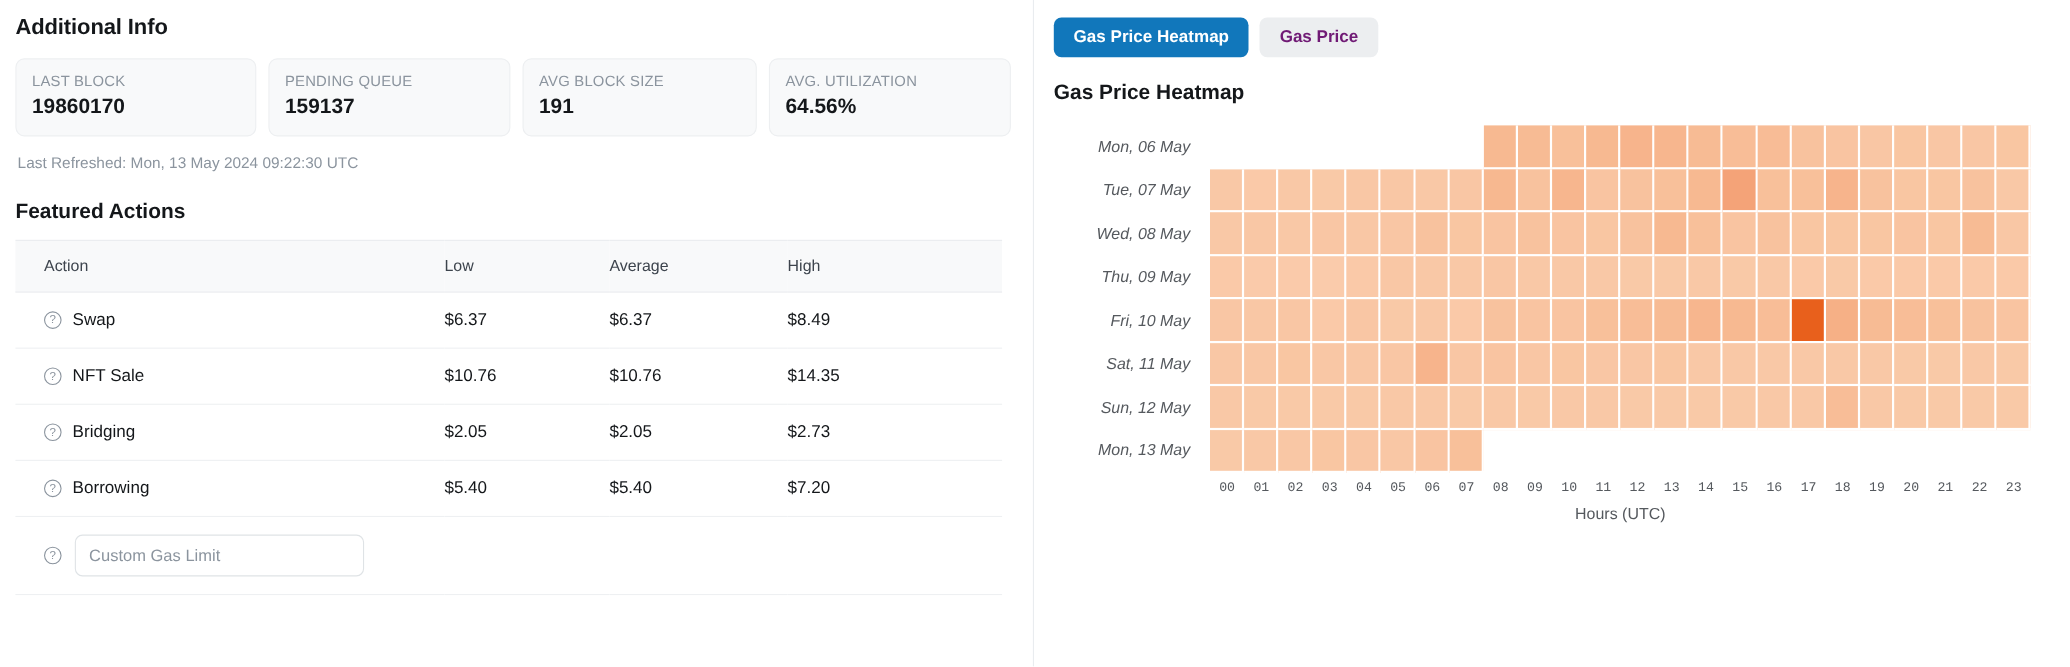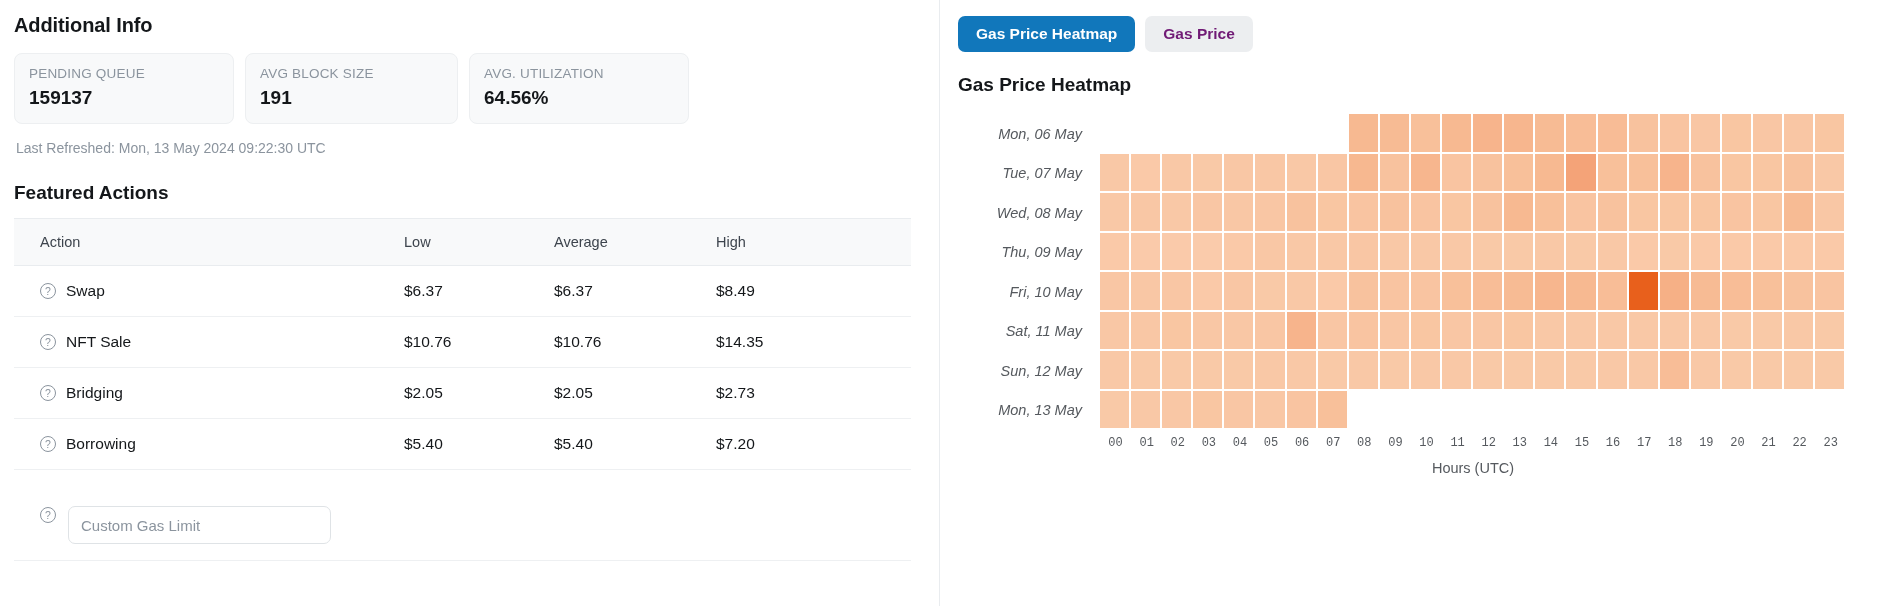--- a/index.html
+++ b/index.html
@@ -111,21 +111,20 @@
     width: 263px;
     height: 38px;
     border: 1px solid #dfe3e6;
     border-radius: 7px;
     background: #fff;
     padding: 0 12px;
     font-size: 15px;
     color: #14171a;
     font-family: "Liberation Sans", sans-serif;
     outline: none;
-    margin-top: 20px;
   }
   .custom-input::placeholder { color: #8b949e; }
 
   
   .right-panel {
     width: 942px;
     height: 606px;
     padding: 16px 20px 0 18px;
     background: #fff;
     position: relative;
@@ -194,20 +193,24 @@
 </style>
 </head>
 <body>
 
 <div class="app">
 
   <div class="left-panel">
     <h2 class="section-title">Additional Info</h2>
 
     <div class="stat-row">
+      <div class="stat-card c0">
+        <div class="stat-label">LAST BLOCK</div>
+        <div class="stat-value">19860170</div>
+      </div>
       <div class="stat-card c1">
         <div class="stat-label">PENDING QUEUE</div>
         <div class="stat-value">159137</div>
       </div>
       <div class="stat-card c2">
         <div class="stat-label">AVG BLOCK SIZE</div>
         <div class="stat-value">191</div>
       </div>
       <div class="stat-card c3">
         <div class="stat-label">AVG. UTILIZATION</div>

